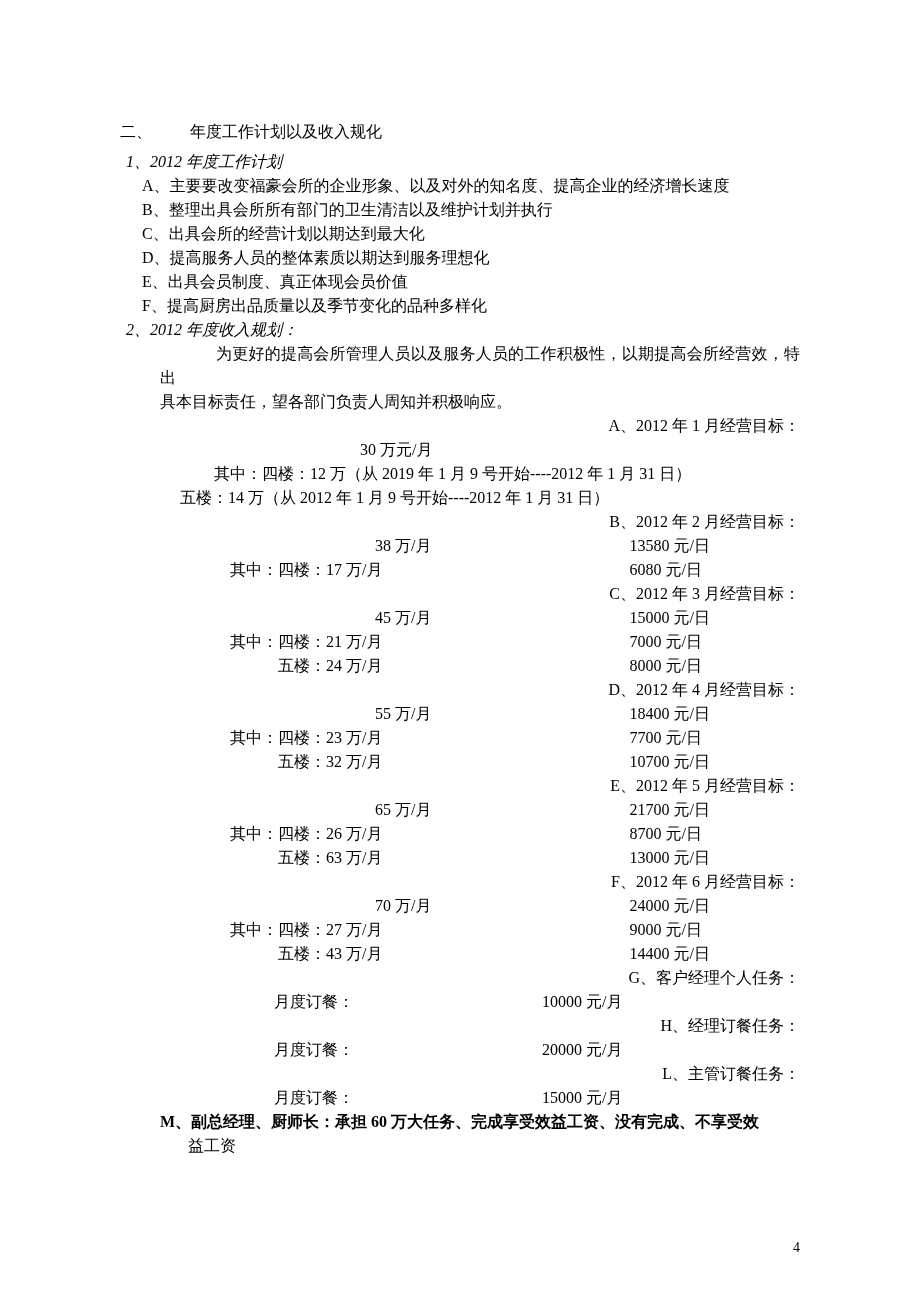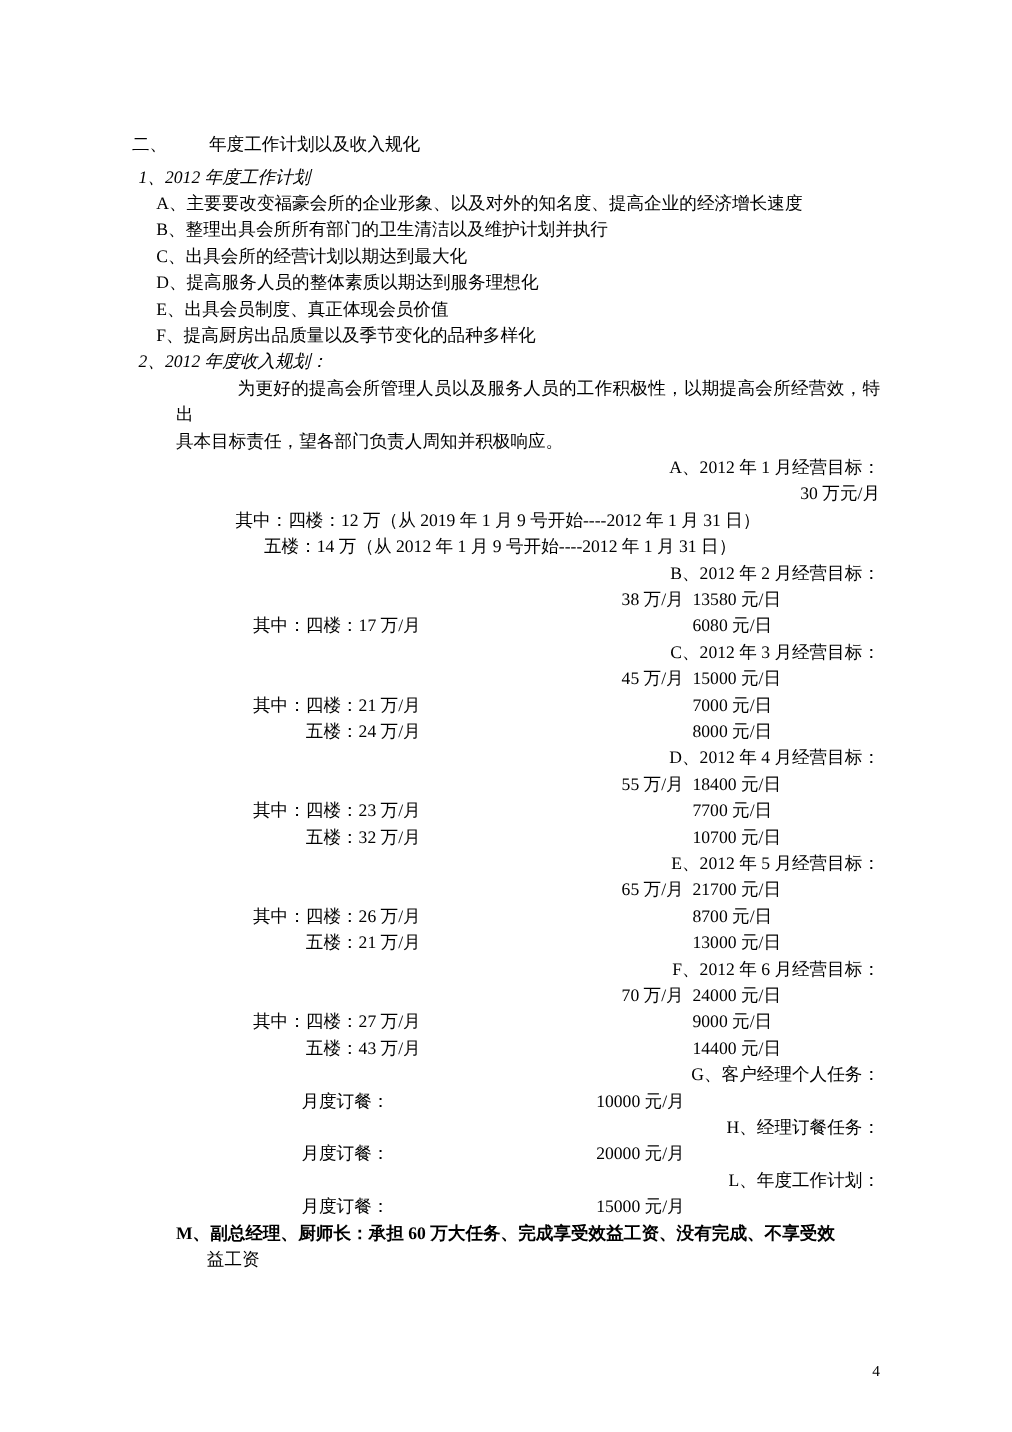--- a/index.html
+++ b/index.html
@@ -29,48 +29,47 @@
     .para-indent {
       margin-left: 40px;
       text-indent: 56px;
       text-align: justify;
     }
     .para-line2 {
       margin-left: 40px;
     }
     .jan-total {
       margin-left: 240px;
-      text-align: right;
     }
     .jan-detail {
       margin-left: 94px;
     }
     .jan-detail2 {
-      margin-left: 120px;
+      margin-left: 60px;
     }
     .tbl {
       display: table;
       margin-left: 110px;
       width: 480px;
       border-collapse: separate;
     }
     .row {
       display: table-row;
     }
     .c1 {
       display: table-cell;
       width: 260px;
       padding-right: 8px;
       white-space: nowrap;
     }
     .c2 {
       display: table-cell;
       white-space: nowrap;
     }
-    .c1.total { padding-left: 145px; text-align: right; }
+    .c1.total { padding-left: 145px; }
     .c1.floor4 { padding-left: 0; }
     .c1.floor5 { padding-left: 48px; }
     .c1.month-order { padding-left: 44px; }
     .mline {
       margin-left: 40px;
       text-indent: 0;
       padding-left: 0;
       padding-right: 20px;
       font-weight: bold;
     }
@@ -156,21 +155,21 @@
 <div class="tbl">
   <div class="row">
       <div class="c1 total">65 万/月</div>
       <div class="c2">21700 元/日</div>
     </div>
   <div class="row">
       <div class="c1 floor4">其中：四楼：26 万/月</div>
       <div class="c2">8700 元/日</div>
     </div>
   <div class="row">
-      <div class="c1 floor5">五楼：21 万/月</div>
+      <div class="c1 floor5">五楼：63 万/月</div>
       <div class="c2">13000 元/日</div>
     </div>
 </div>
 
 <div class="l2">F、2012 年 6 月经营目标：</div>
 <div class="tbl">
   <div class="row">
       <div class="c1 total">70 万/月</div>
       <div class="c2">24000 元/日</div>
     </div>
@@ -193,21 +192,21 @@
 </div>
 
 <div class="l2">H、经理订餐任务：</div>
 <div class="tbl">
   <div class="row">
       <div class="c1 month-order">月度订餐：</div>
       <div class="c2">20000 元/月</div>
     </div>
 </div>
 
-<div class="l2">L、年度工作计划：</div>
+<div class="l2">L、主管订餐任务：</div>
 <div class="tbl">
   <div class="row">
       <div class="c1 month-order">月度订餐：</div>
       <div class="c2">15000 元/月</div>
     </div>
 </div>
 
 <div class="mline">M、副总经理、厨师长：承担 60 万大任务、完成享受效益工资、没有完成、不享受效</div>
 <div class="mline2">益工资</div>
 

